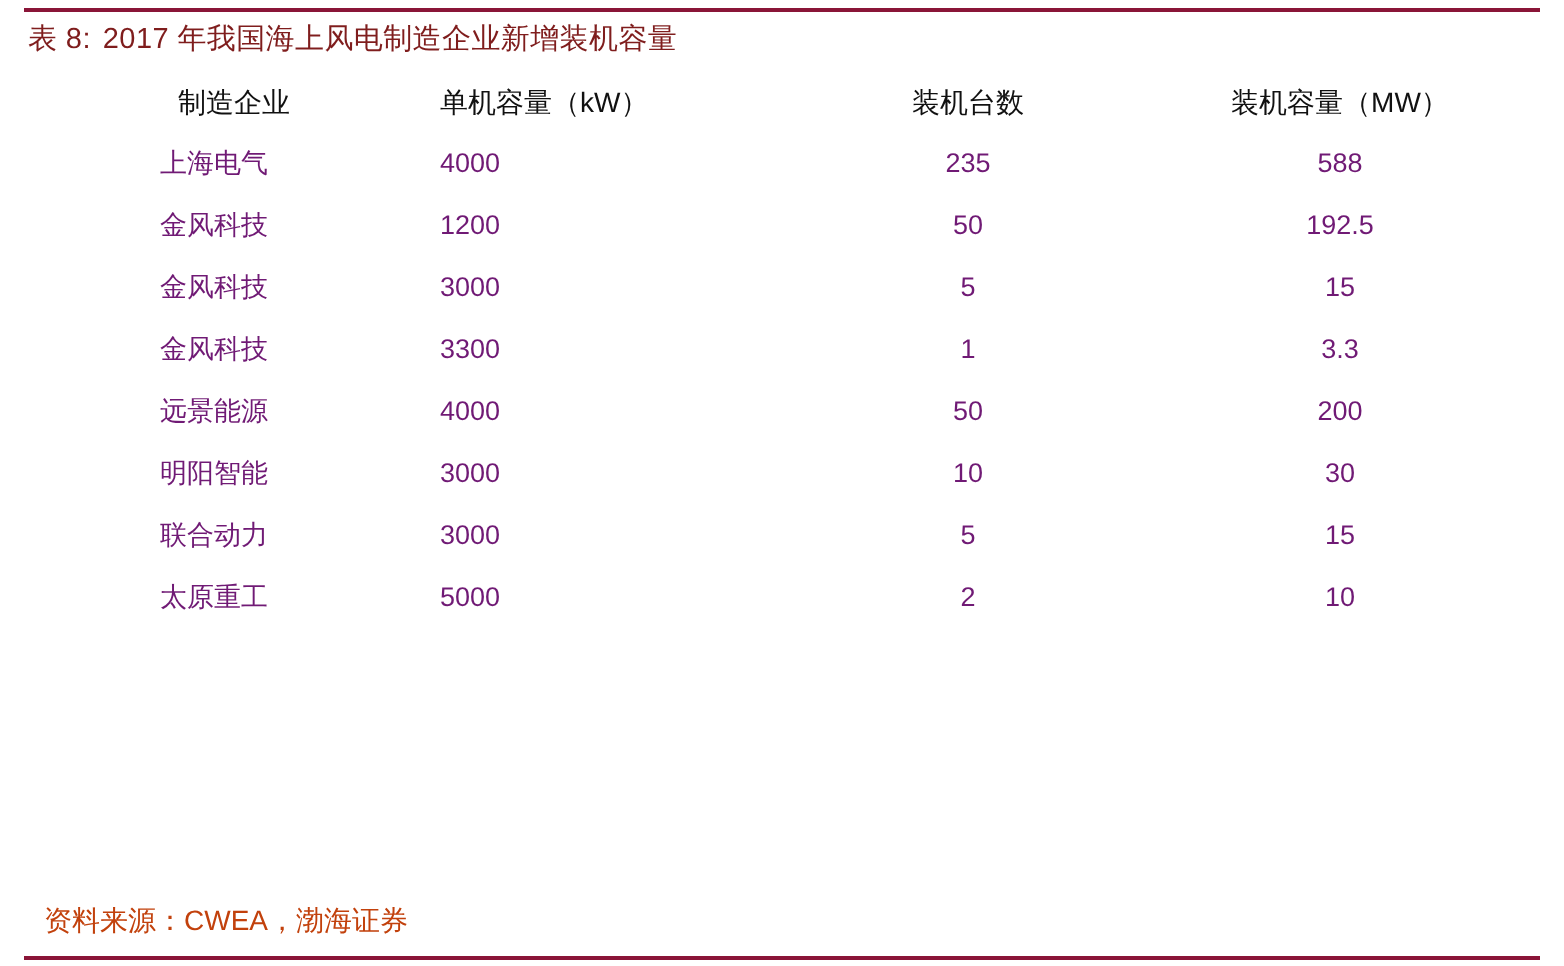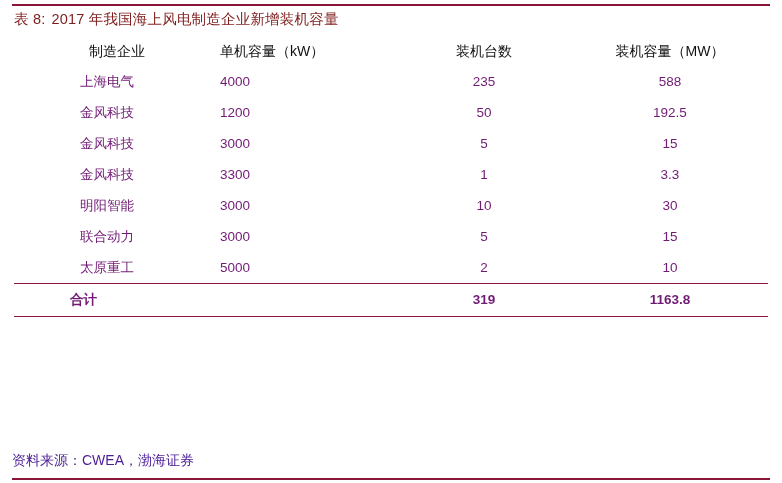--- a/index.html
+++ b/index.html
@@ -99,24 +99,24 @@
   .col-mw {
     width: 196px;
     text-align: center;
   }
   thead .col-name {
     text-align: center;
     padding-left: 0 !important;
   }
   .source {
     position: absolute;
-    left: 12px;
+    left: 22px;
     top: 452px;
     font-size: 14px;
-    color: #4c1d95;
+    color: #c2410c;
     white-space: nowrap;
   }
   .bottom-rule {
     position: absolute;
     left: 12px;
     top: 478px;
     width: 758px;
     height: 2px;
     background: #8a1538;
   }
@@ -160,42 +160,42 @@
         <td class="col-units">5</td>
         <td class="col-mw">15</td>
       </tr>
       <tr>
         <td class="col-name indent">金风科技</td>
         <td class="col-cap">3300</td>
         <td class="col-units">1</td>
         <td class="col-mw">3.3</td>
       </tr>
       <tr>
+        <td class="col-name indent">远景能源</td>
+        <td class="col-cap">4000</td>
+        <td class="col-units">50</td>
+        <td class="col-mw">200</td>
+      </tr>
+      <tr>
         <td class="col-name indent">明阳智能</td>
         <td class="col-cap">3000</td>
         <td class="col-units">10</td>
         <td class="col-mw">30</td>
       </tr>
       <tr>
         <td class="col-name indent">联合动力</td>
         <td class="col-cap">3000</td>
         <td class="col-units">5</td>
         <td class="col-mw">15</td>
       </tr>
       <tr>
         <td class="col-name indent">太原重工</td>
         <td class="col-cap">5000</td>
         <td class="col-units">2</td>
         <td class="col-mw">10</td>
       </tr>
-      <tr class="total-row">
-        <td class="col-name">合计</td>
-        <td class="col-cap"></td>
-        <td class="col-units">319</td>
-        <td class="col-mw">1163.8</td>
-      </tr>
     </tbody>
   </table>
 
   <div class="source">资料来源：CWEA，渤海证券</div>
 
   <div class="bottom-rule"></div>
 </div>
 
 </body></html>

